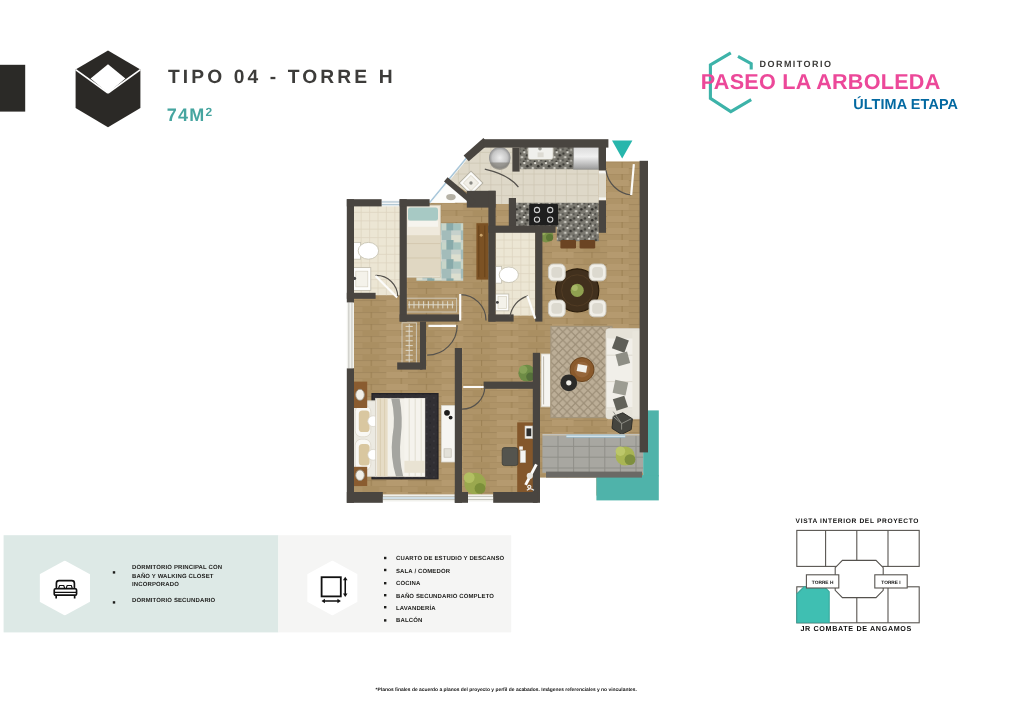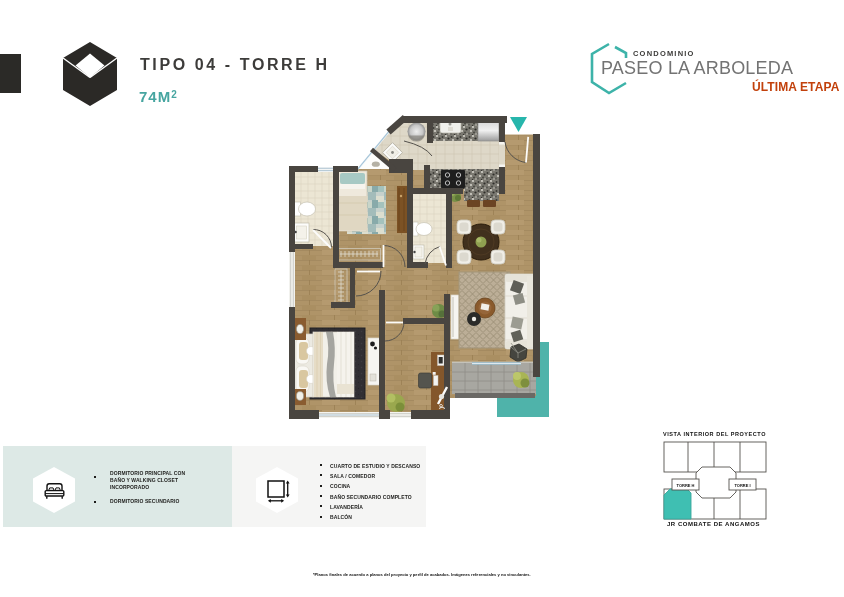--- a/index.html
+++ b/index.html
@@ -23,23 +23,23 @@
 </svg>
 
 <div class="abs" style="left:140px;top:56px;font-size:16px;font-weight:bold;letter-spacing:2.6px;color:#3d3c3a;text-align:right;">TIPO&nbsp;04&nbsp;-&nbsp;TORRE&nbsp;H</div>
 
 <div class="abs" style="left:139px;top:88px;font-size:15px;font-weight:bold;letter-spacing:1px;color:#46a5a0;">74M<span style="font-size:10px;vertical-align:4px;">2</span></div>
 
 <svg class="abs" style="left:587px;top:40px;" width="50" height="58" viewBox="0 0 50 58">
   <polyline points="22,4 5,14 5,42 22,53 39,43" fill="none" stroke="#3db3a9" stroke-width="2.6"></polyline>
   <polyline points="28,7 39,13 39,18" fill="none" stroke="#3db3a9" stroke-width="2.6"></polyline>
 </svg>
-<div class="abs" style="left:633px;top:49px;font-size:7.5px;font-weight:bold;letter-spacing:1.2px;color:#3b3a38;">CONDOMINIO</div>
-<div class="abs" style="left:601px;top:58px;font-size:18px;font-weight:normal;letter-spacing:0.2px;color:#737373;">PASEO LA ARBOLEDA</div>
-<div class="abs" style="left:711px;top:79.5px;font-size:12px;font-weight:bold;letter-spacing:0.1px;color:#c2410c;margin-left:41px;">ÚLTIMA ETAPA</div>
+<div class="abs" style="left:633px;top:49px;font-size:7.5px;font-weight:bold;letter-spacing:1.2px;color:#3b3a38;">DORMITORIO</div>
+<div class="abs" style="left:584px;top:58px;font-size:18px;font-weight:bold;letter-spacing:0.2px;color:#ec4899;">PASEO LA ARBOLEDA</div>
+<div class="abs" style="left:711px;top:79.5px;font-size:12px;font-weight:bold;letter-spacing:0.1px;color:#0369a1;">ÚLTIMA ETAPA</div>
 
 <svg id="plan" class="abs" style="left:268px;top:100px;" width="292" height="326" viewBox="268 100 292 326">
 <defs>
 <linearGradient id="steel" x1="0" y1="0" x2="0" y2="1">
  <stop offset="0" stop-color="#d9d9d9"></stop>
         <stop offset="0.45" stop-color="#f0f0f0"></stop>
         <stop offset="1" stop-color="#9b9b9b"></stop>
 </linearGradient>
 <radialGradient id="steelr">
  <stop offset="0" stop-color="#ededed"></stop>

